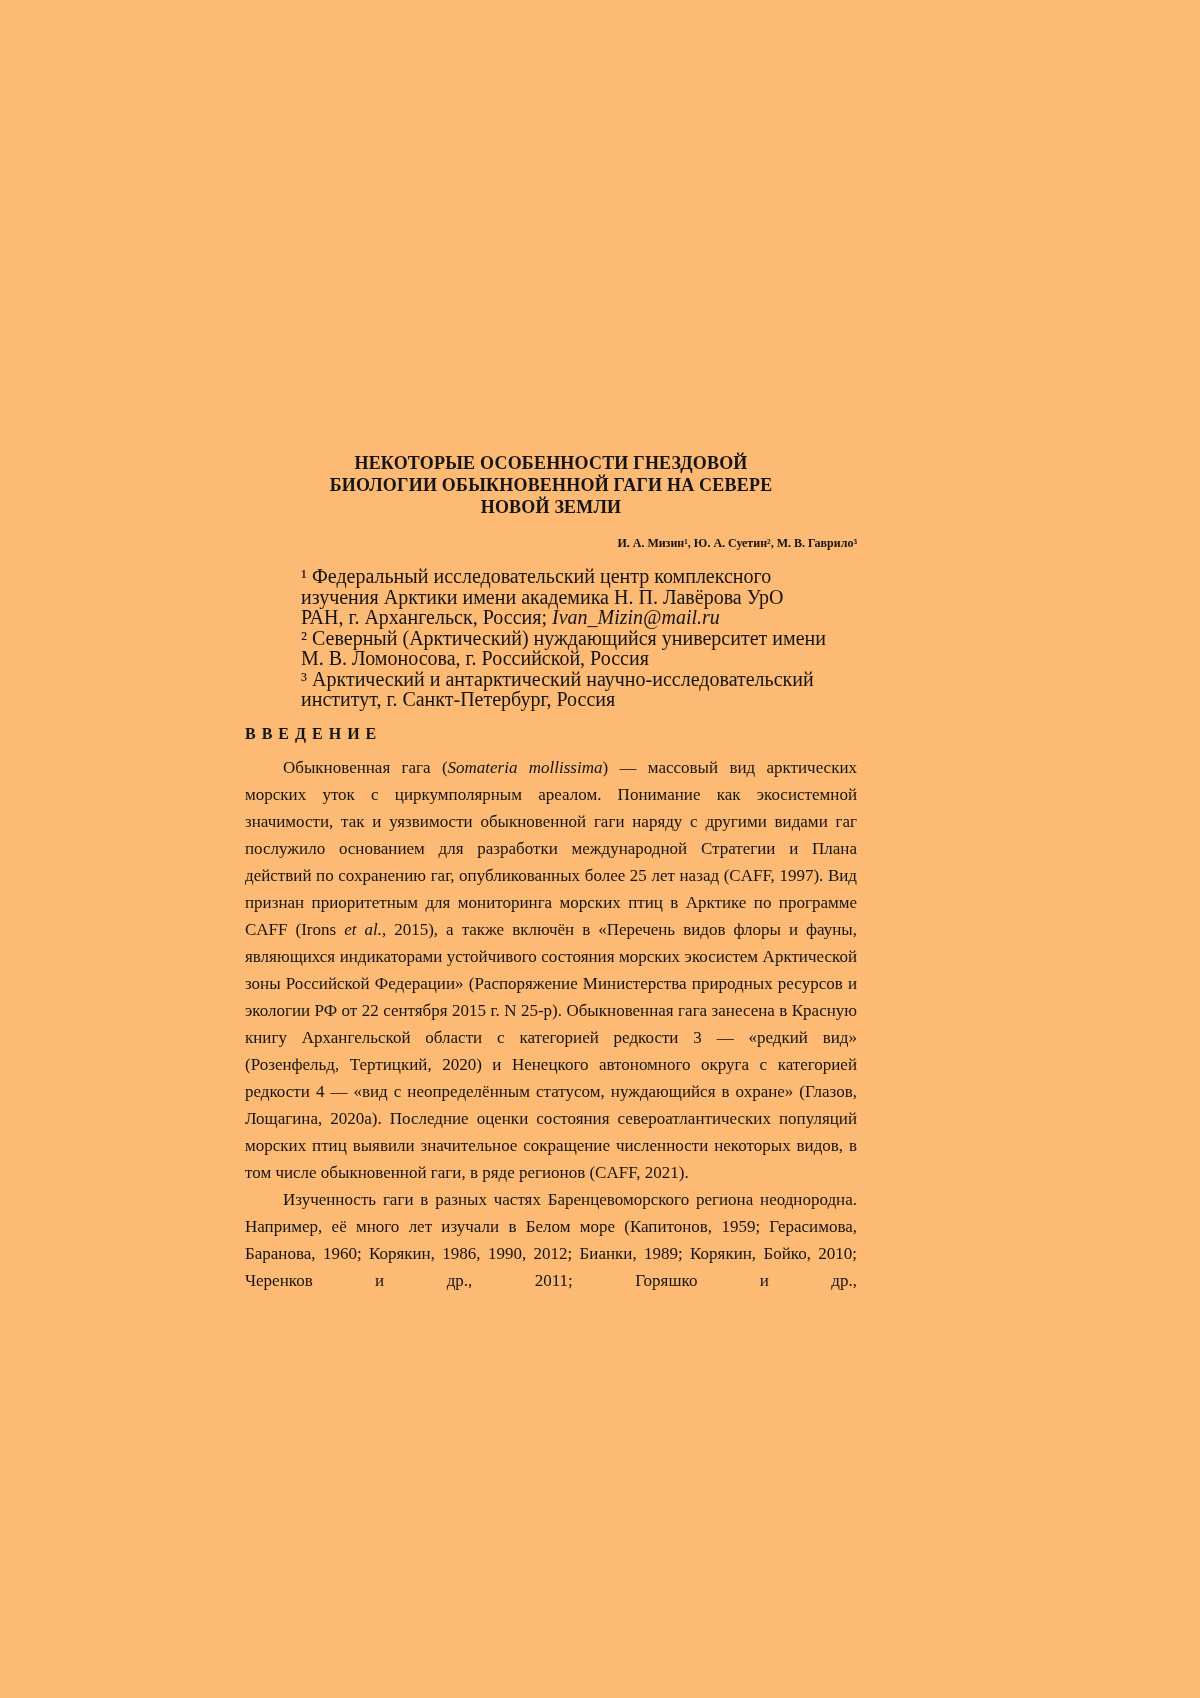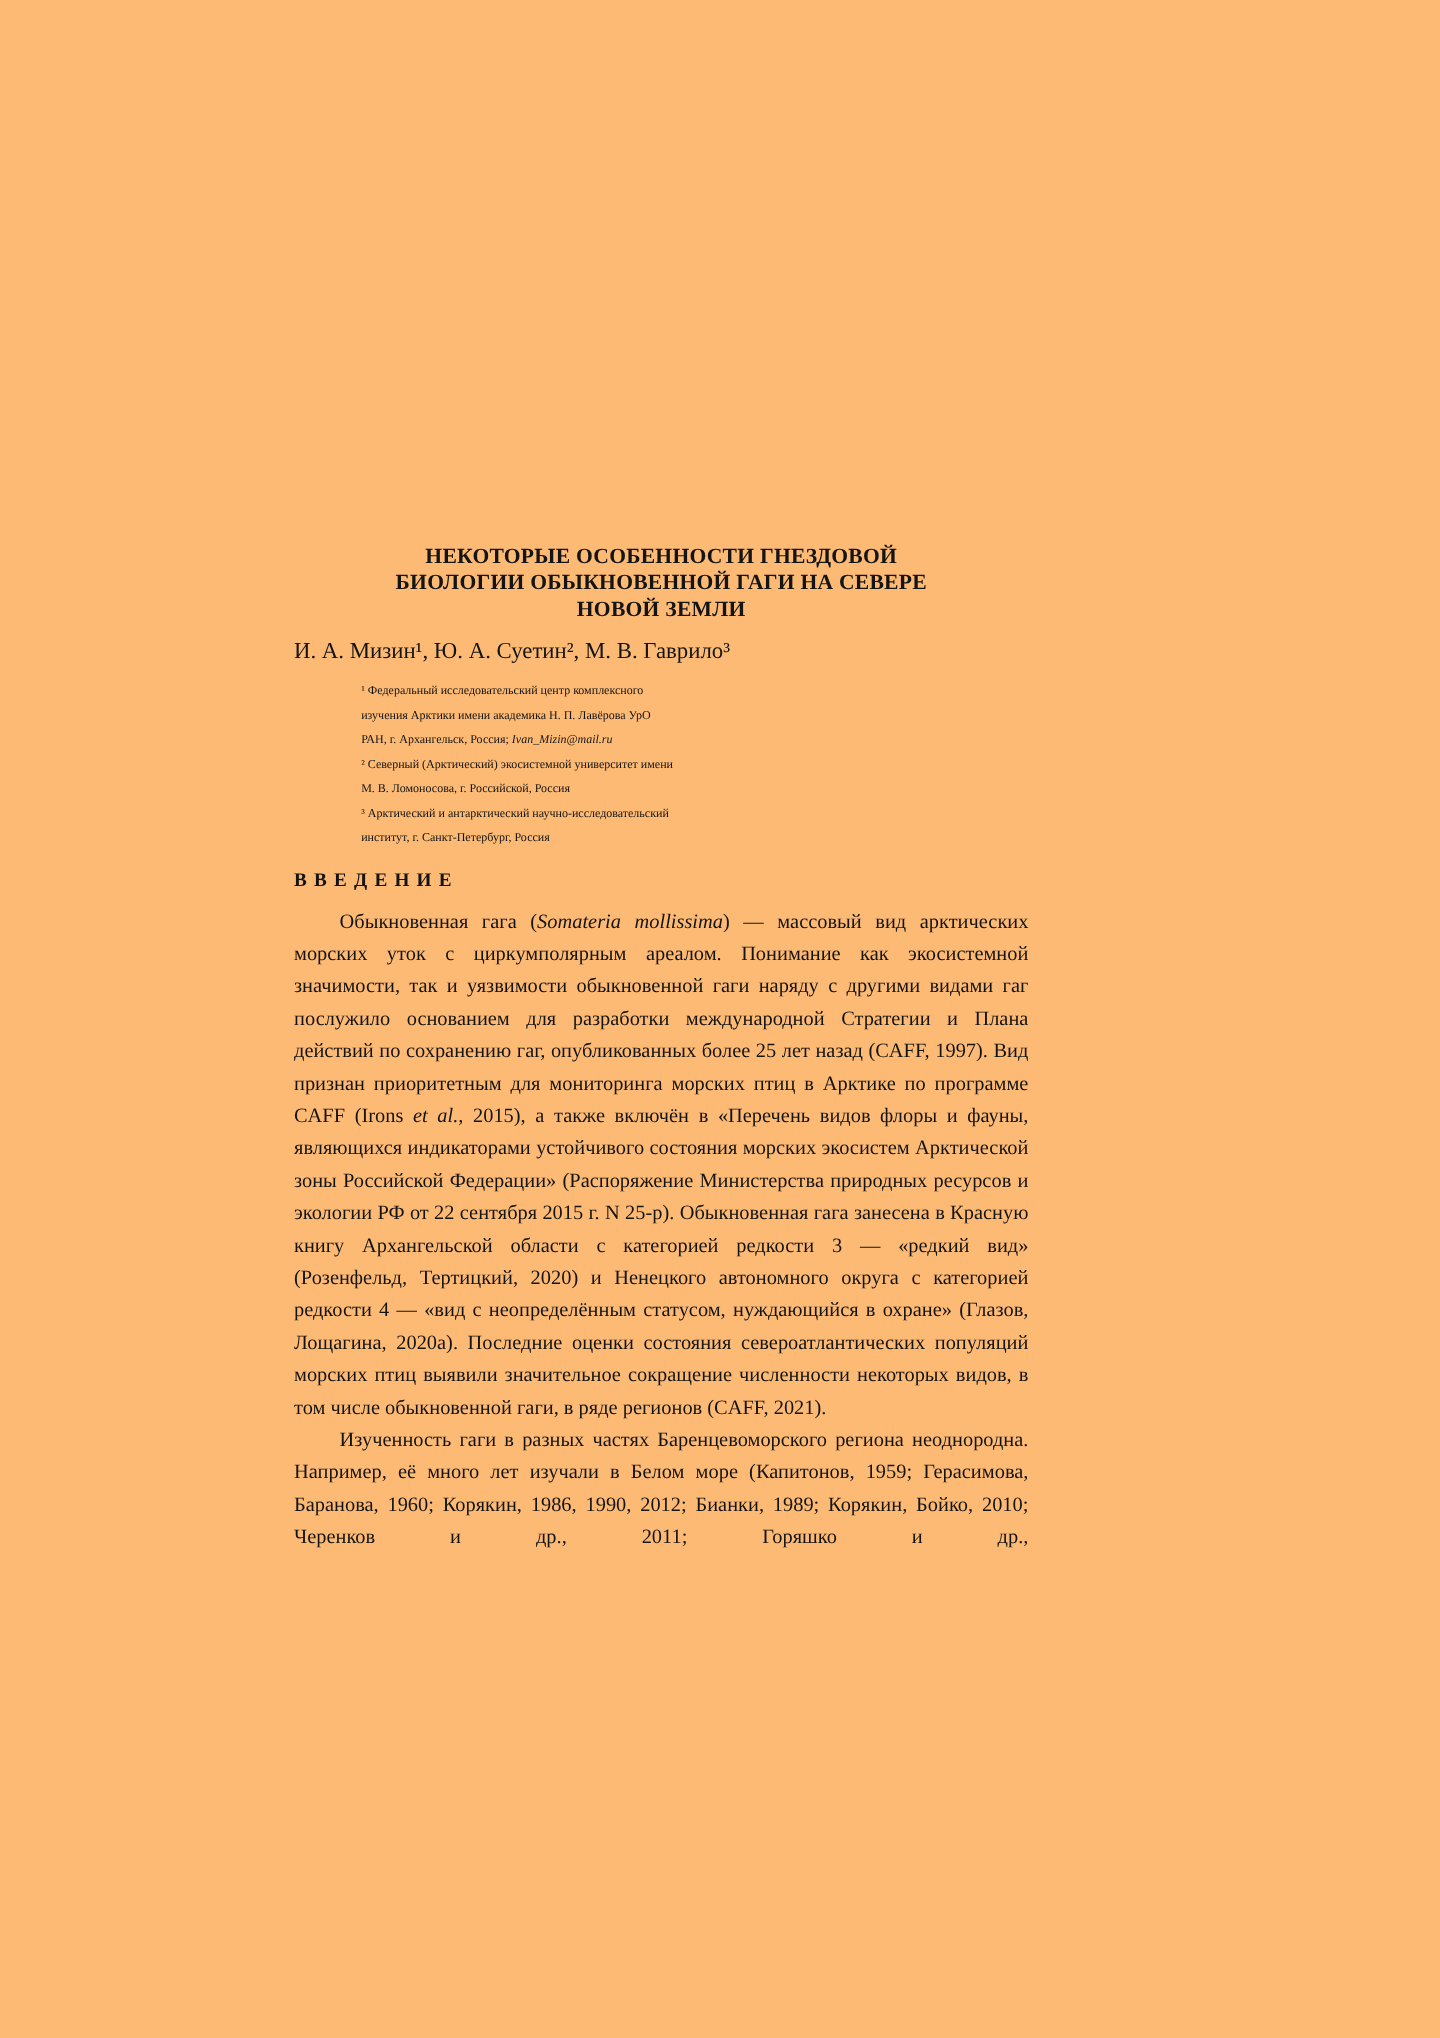--- a/index.html
+++ b/index.html
@@ -21,30 +21,30 @@
   }
   .title {
     margin: 0 0 14px 0;
     font-size: 18px;
     font-weight: bold;
     text-align: center;
     line-height: 22px;
     letter-spacing: 0.2px;
   }
   .authors {
-    font-size: 19px;
-    font-weight: normal;
-    text-align: left;
+    font-size: 12px;
+    font-weight: bold;
+    text-align: right;
     line-height: 22px;
     margin: 0 0 12px 0;
   }
   .affiliations {
     margin: 0 0 14px 56px;
     width: 478px;
-    font-size: 10px;
+    font-size: 20px;
     line-height: 20.5px;
   }
   .aff-line { white-space: nowrap; }
   .section-heading {
     margin: 0 0 10px 0;
     font-size: 16px;
     font-weight: bold;
     text-align: left;
     letter-spacing: 6px;
     line-height: 20px;
@@ -70,21 +70,21 @@
       <div>БИОЛОГИИ ОБЫКНОВЕННОЙ ГАГИ НА СЕВЕРЕ</div>
       <div>НОВОЙ ЗЕМЛИ</div>
     </h1>
 
     <div class="authors">И. А. Мизин¹, Ю. А. Суетин², М. В. Гаврило³</div>
 
     <div class="affiliations">
       <div class="aff-line">¹ Федеральный исследовательский центр комплексного</div>
       <div class="aff-line">изучения Арктики имени академика Н. П. Лавёрова УрО</div>
       <div class="aff-line"><span>РАН, г. Архангельск, Россия; </span><span class="italic">Ivan_Mizin@mail.ru</span></div>
-      <div class="aff-line">² Северный (Арктический) экосистемной университет имени</div>
+      <div class="aff-line">² Северный (Арктический) нуждающийся университет имени</div>
       <div class="aff-line">М. В. Ломоносова, г. Российской, Россия</div>
       <div class="aff-line">³ Арктический и антарктический научно-исследовательский</div>
       <div class="aff-line">институт, г. Санкт-Петербург, Россия</div>
     </div>
 
     <h2 class="section-heading">ВВЕДЕНИЕ</h2>
 
     <p class="body-par"><span>Обыкновенная гага (</span><span class="italic">Somateria mollissima</span><span>) — массовый вид арктических морских уток с циркумполярным ареалом. Понимание как экосистемной значимости, так и уязвимости обыкновенной гаги наряду с другими видами гаг послужило основанием для разработки международной Стратегии и Плана действий по сохранению гаг, опубликованных более 25 лет назад (CAFF, 1997). Вид признан приоритетным для мониторинга морских птиц в Арктике по программе CAFF (Irons </span><span class="italic">et al.</span><span>, 2015), а также включён в «Перечень видов флоры и фауны, являющихся индикаторами устойчивого состояния морских экосистем Арктической зоны Российской Федерации» (Распоряжение Министерства природных ресурсов и экологии РФ от 22 сентября 2015 г. N 25-р). Обыкновенная гага занесена в Красную книгу Архангельской области с категорией редкости 3 — «редкий вид» (Розенфельд, Тертицкий, 2020) и Ненецкого автономного округа с категорией редкости 4 — «вид с неопределённым статусом, нуждающийся в охране» (Глазов, Лощагина, 2020а). Последние оценки состояния североатлантических популяций морских птиц выявили значительное сокращение численности некоторых видов, в том числе обыкновенной гаги, в ряде регионов (CAFF, 2021).</span></p>
 
     <p class="body-par p-continued">Изученность гаги в разных частях Баренцевоморского региона неоднородна. Например, её много лет изучали в Белом море (Капитонов, 1959; Герасимова, Баранова, 1960; Корякин, 1986, 1990, 2012; Бианки, 1989; Корякин, Бойко, 2010; Черенков и др., 2011; Горяшко и др.,</p>

